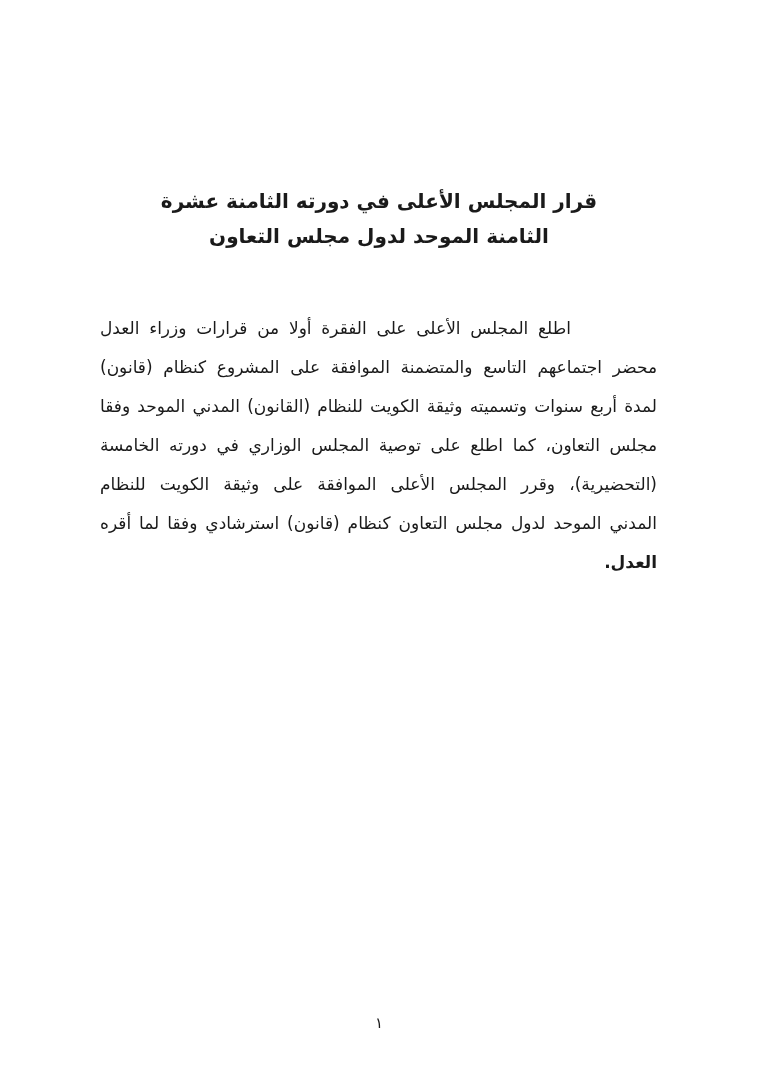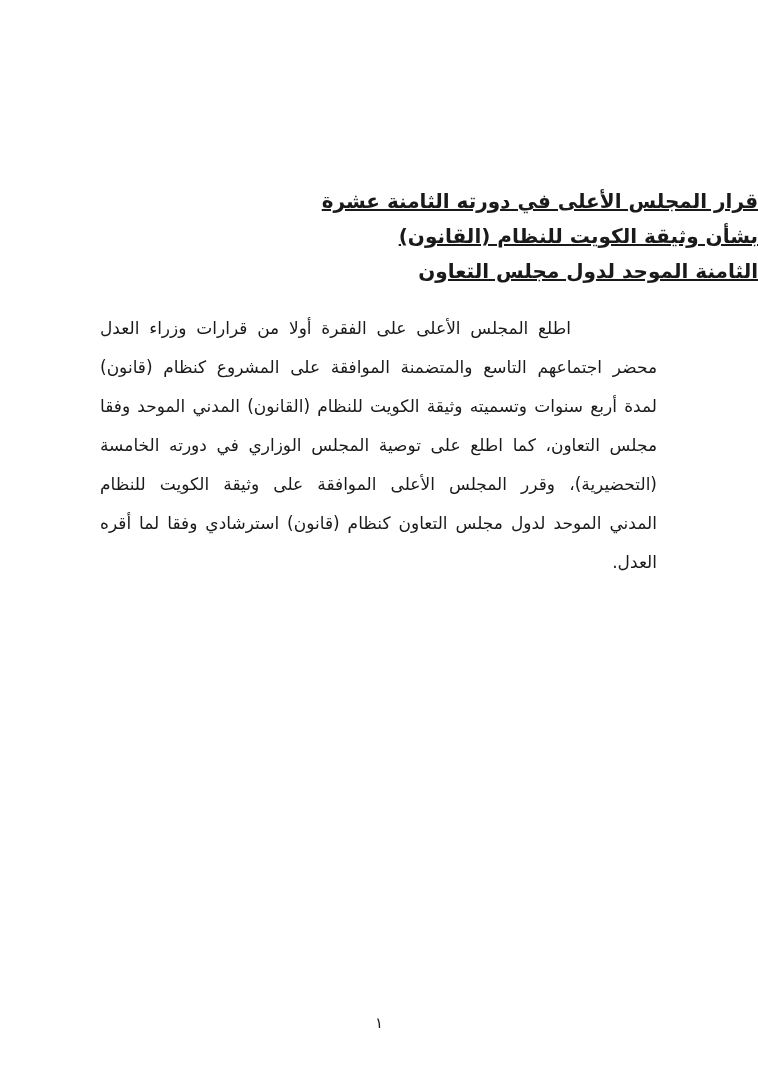--- a/index.html
+++ b/index.html
@@ -16,25 +16,24 @@
     overflow: hidden;
     color: #1a1a1a;
     font-family: "DejaVu Sans", sans-serif;
   }
   .title-block {
     position: absolute;
     top: 184px;
     left: 0;
     right: 0;
     direction: rtl;
-    text-align: right;
+    text-align: center;
     font-weight: bold;
     font-size: 20px;
     line-height: 35px;
-    text-decoration: underline;
   }
   .body-block {
     position: absolute;
     top: 309px;
     right: 101px;
     width: 557px;
     direction: rtl;
     font-size: 17px;
     line-height: 39px;
   }
@@ -43,39 +42,39 @@
     overflow: hidden;
     text-align: justify;
     text-align-last: justify;
     word-spacing: 1px;
   }
   .body-line.first {
     text-indent: 86px;
   }
   .body-line.last {
     text-align-last: right;
+    font-weight: bold;
   }
   .page-number {
     position: absolute;
     top: 1014px;
     left: 0;
     right: 0;
     text-align: center;
     direction: rtl;
     font-size: 15px;
   }
 </style>
 </head>
 <body>
 
 <div class="page">
 
   <div class="title-block">
     <div class="title-line">قرار المجلس الأعلى في دورته الثامنة عشرة</div>
-    <div class="title-line">بشأن وثيقة الكويت للنظام (القانون)</div>
     <div class="title-line">الثامنة الموحد لدول مجلس التعاون</div>
   </div>
 
   <div class="body-block">
     <div class="body-line first">اطلع المجلس الأعلى على الفقرة أولا من قرارات وزراء العدل الواردة في</div>
     <div class="body-line">محضر اجتماعهم التاسع والمتضمنة الموافقة على المشروع كنظام (قانون) استرشادي</div>
     <div class="body-line">لمدة أربع سنوات وتسميته وثيقة الكويت للنظام (القانون) المدني الموحد وفقا</div>
     <div class="body-line">مجلس التعاون، كما اطلع على توصية المجلس الوزاري في دورته الخامسة والستين</div>
     <div class="body-line">(التحضيرية)، وقرر المجلس الأعلى الموافقة على وثيقة الكويت للنظام (القانون)</div>
     <div class="body-line">المدني الموحد لدول مجلس التعاون كنظام (قانون) استرشادي وفقا لما أقره وزراء</div>

